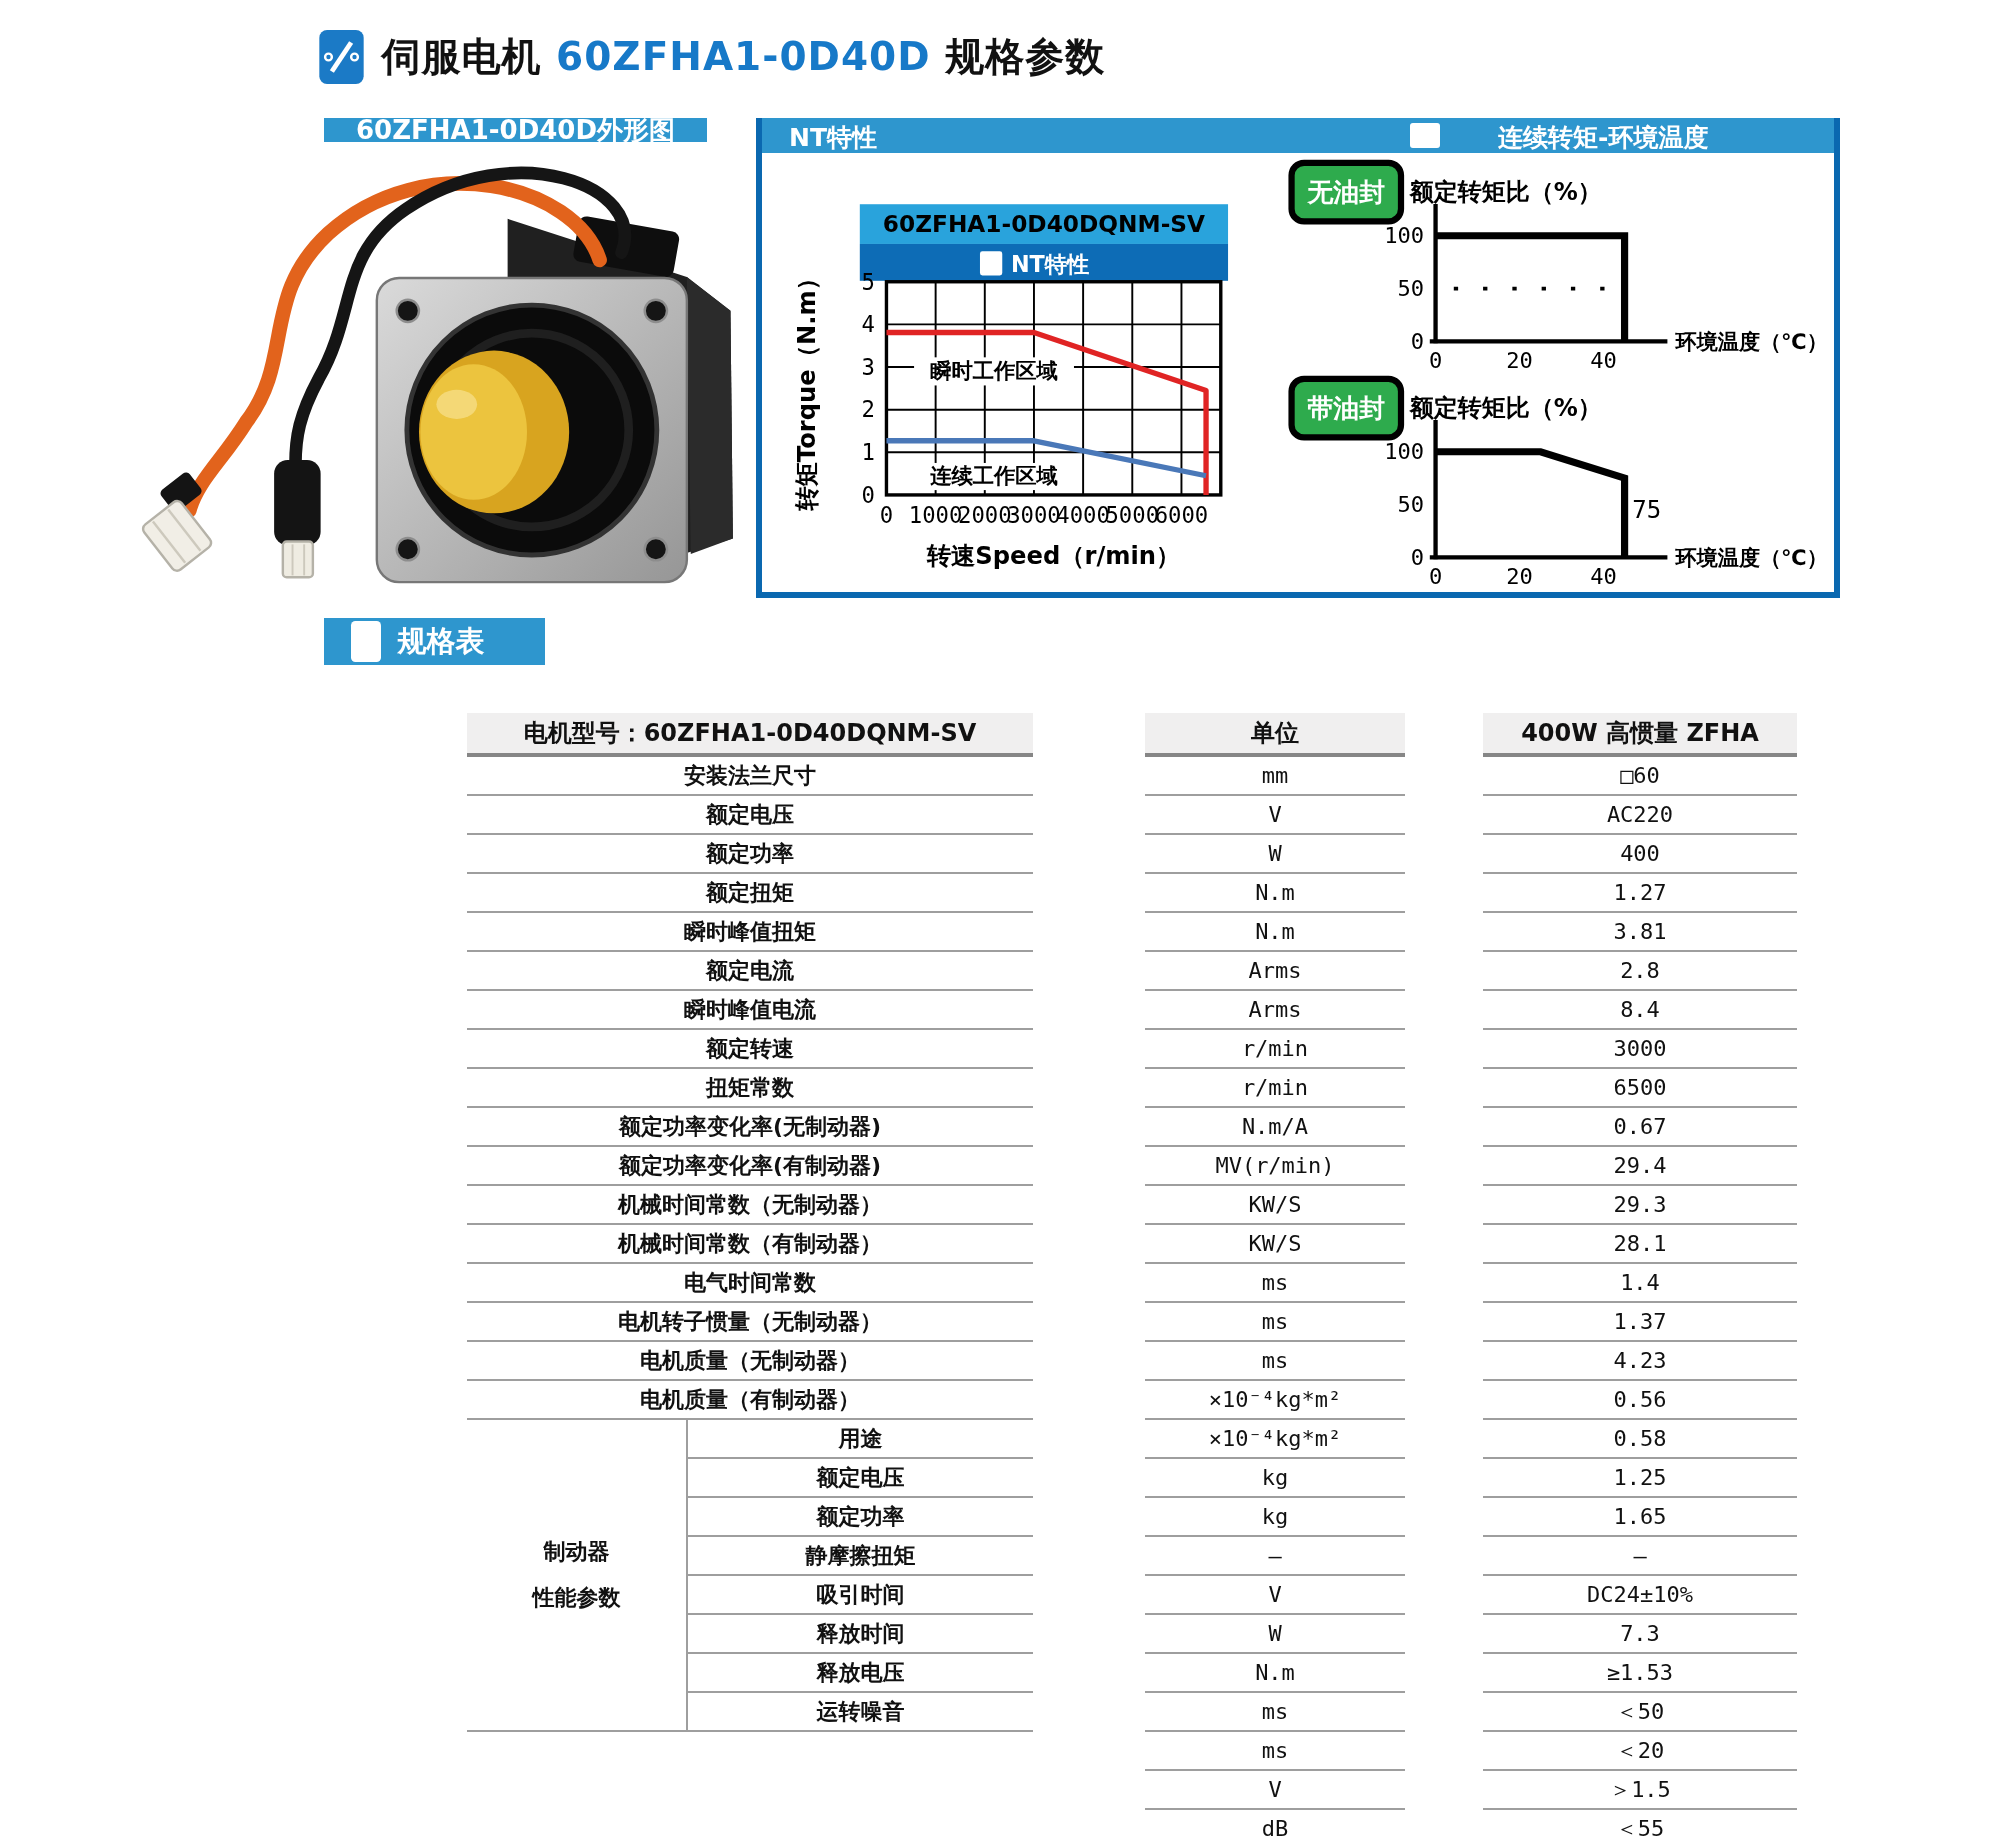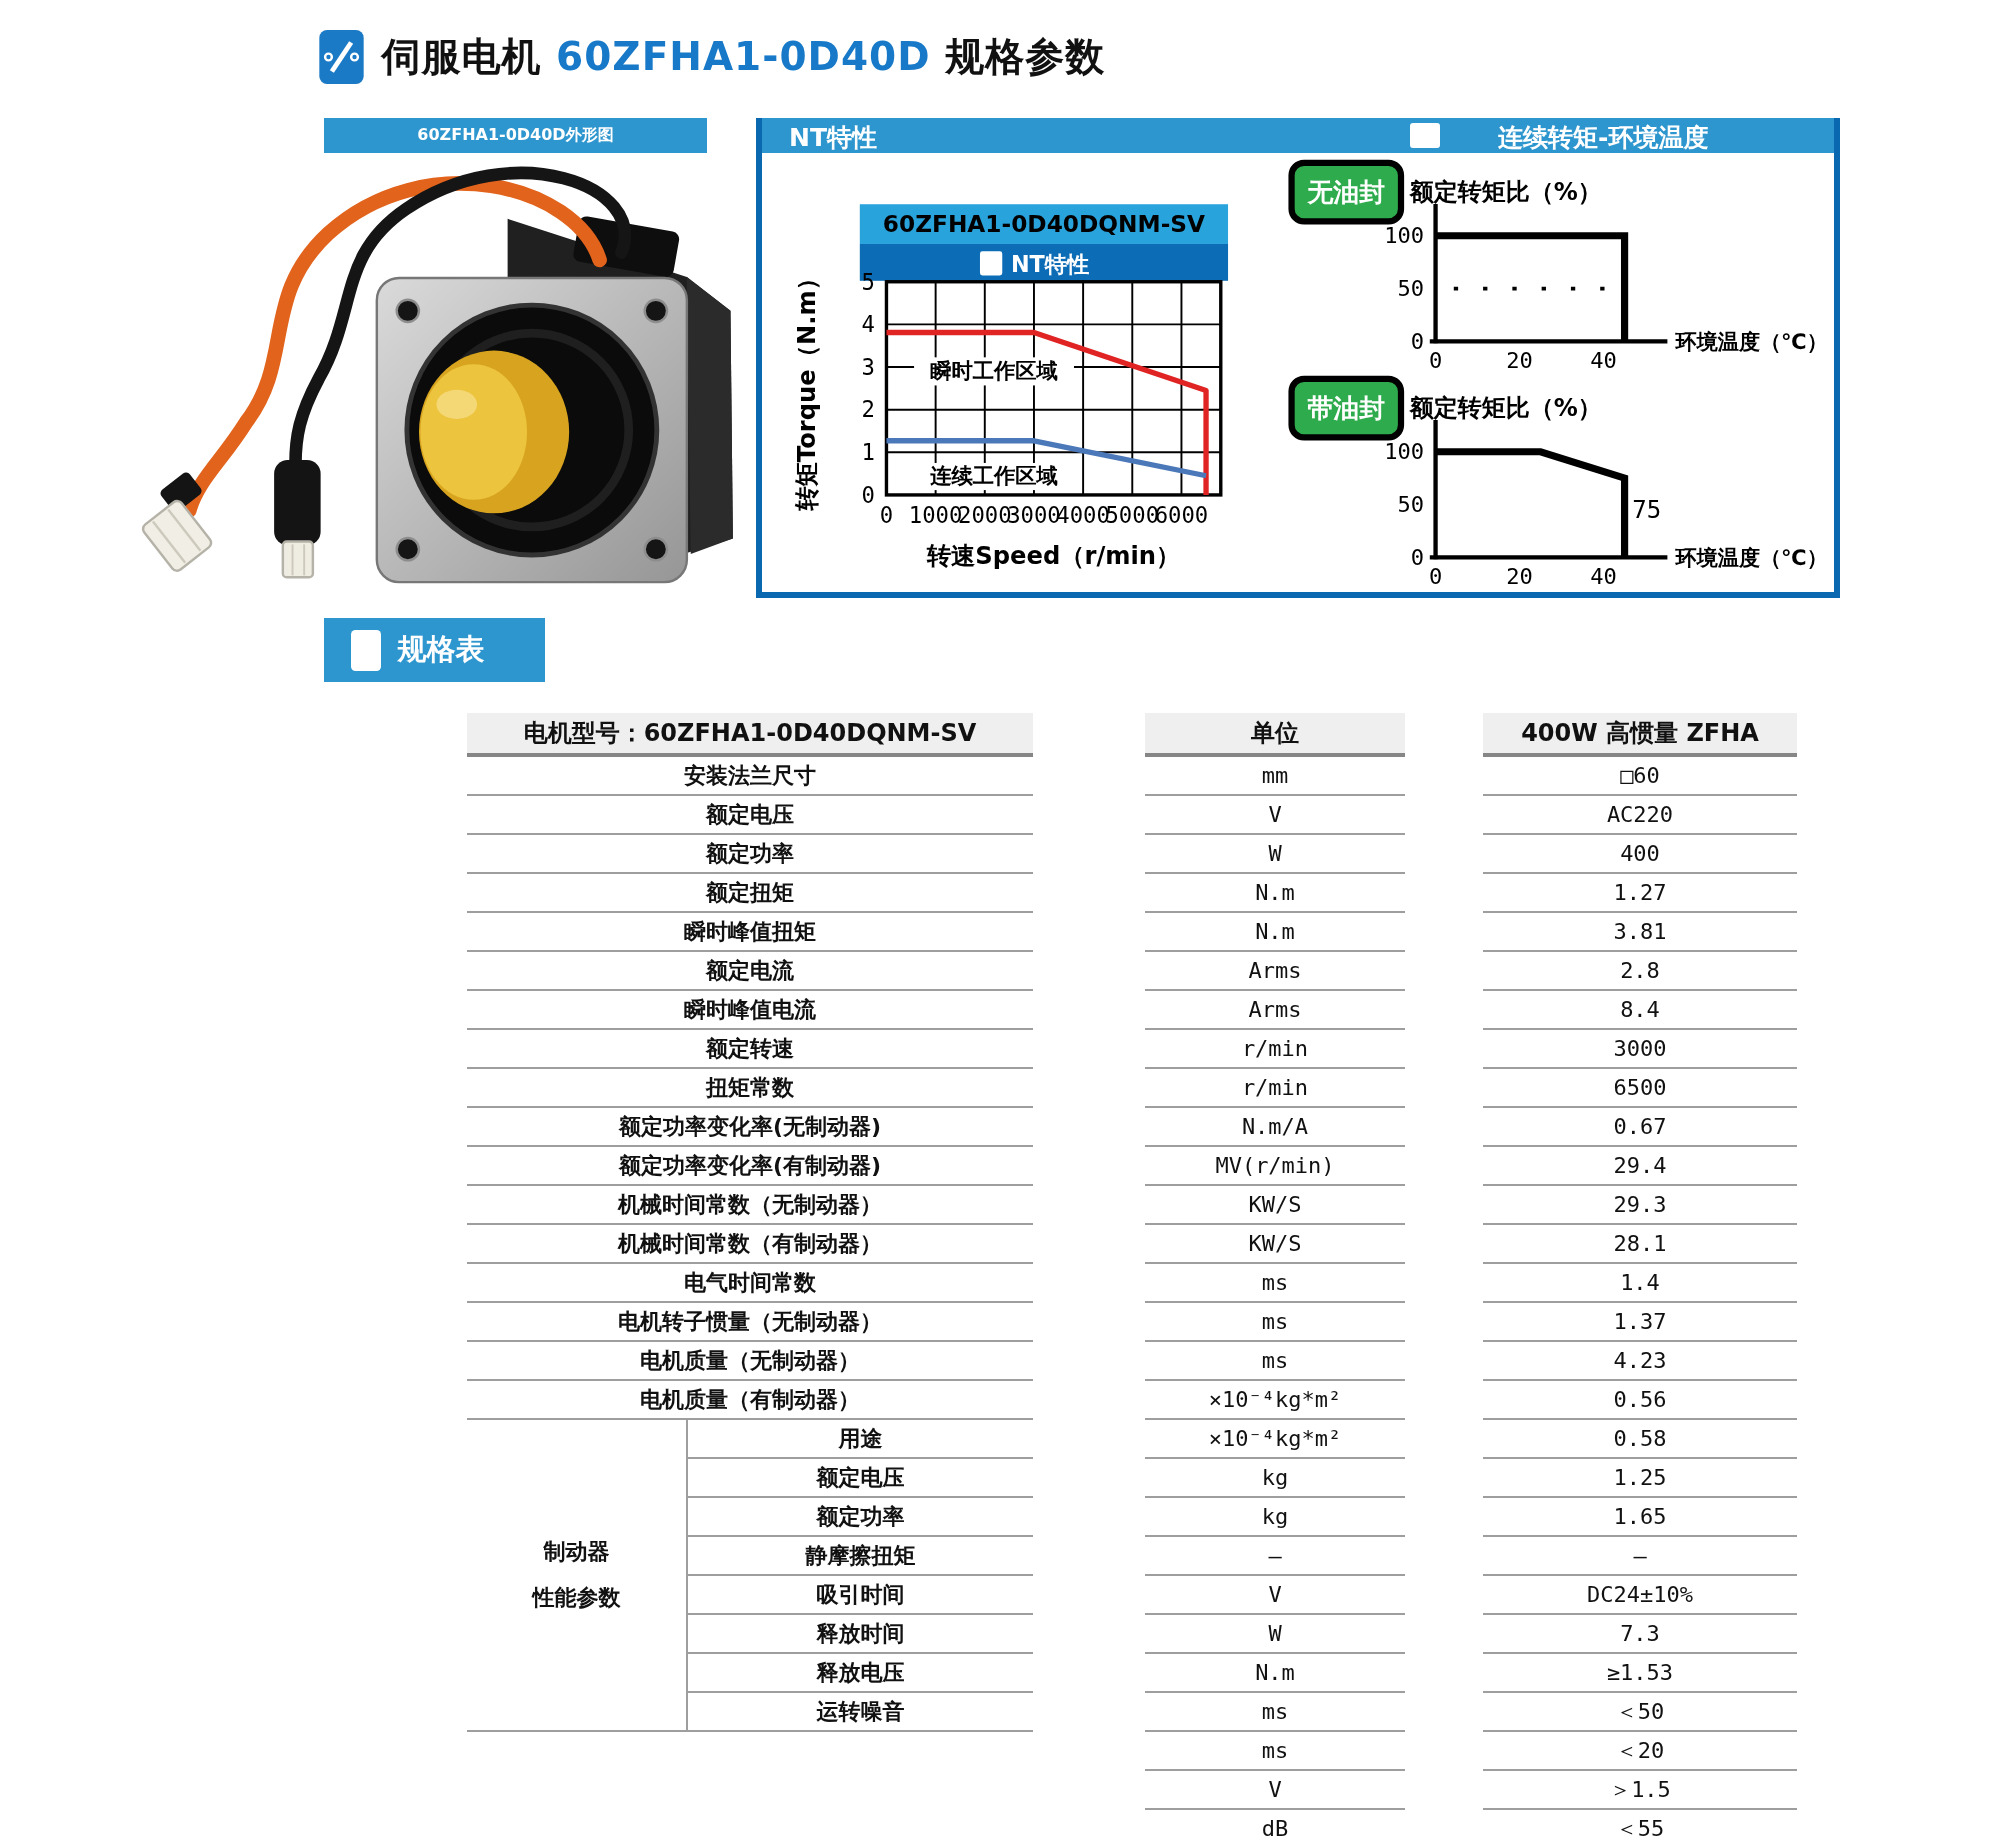--- a/index.html
+++ b/index.html
@@ -6,22 +6,22 @@
   .page{position:relative;width:1995px;height:1845px;background:#ffffff;overflow:hidden;
         font-family:"DejaVu Sans","Liberation Sans",sans-serif;color:#111;margin-left:33px;}
 
   
   .title-row{position:absolute;left:286px;top:30px;display:flex;align-items:center;gap:17.5px;}
   .logo{width:45px;height:54px;flex:0 0 auto;}
   .title-text{font-size:39px;font-weight:bold;letter-spacing:1px;white-space:nowrap;}
   .title-text .blue{color:#1779c8;}
 
   
-  .photo-banner{position:absolute;left:291px;top:118px;width:383px;height:35px;background:#2e96ce;
-    display:flex;align-items:center;justify-content:center;color:#fff;font-size:16px;font-weight:bold;}
+  .photo-banner{position:absolute;left:291px;top:118px;width:383px;height:24px;background:#2e96ce;
+    display:flex;align-items:center;justify-content:center;color:#fff;font-size:26px;font-weight:bold;}
   .motor{position:absolute;left:53px;top:151px;width:664px;height:436px;}
 
   
   .panel{position:absolute;left:723px;top:118px;width:1084px;height:480px;box-sizing:border-box;
     border:6.8px solid #0a68b0;border-top:none;background:#ffffff;}
   .panel-header{height:35px;background:#2e96ce;position:relative;}
   .ph-left{position:absolute;left:27px;top:2.9px;color:#fff;font-size:25px;font-weight:bold;}
   .ph-sq{position:absolute;left:648px;top:4.8px;width:30px;height:25px;background:#fff;border-radius:2.9px;}
   .ph-right{position:absolute;left:736px;top:2.9px;color:#fff;font-size:25px;font-weight:bold;}
 
@@ -30,21 +30,21 @@
   svg text.tick{font-family:"DejaVu Sans Mono","Liberation Mono",monospace;font-size:46px;}
   .cbar1-text{font-size:48px;font-weight:bold;}
   .cbar2-text{font-size:46px;font-weight:bold;fill:#ffffff;}
   .axtitle{font-size:50px;font-weight:bold;}
   .region{font-size:44px;font-weight:bold;}
   .badgetext{font-size:54px;font-weight:bold;fill:#ffffff;}
   .axlabel{font-size:50px;font-weight:bold;}
   .axlabel2{font-size:44px;font-weight:bold;}
 
   
-  .spec-badge{position:absolute;left:291px;top:618px;width:221px;height:64px;background:#2e96ce;
+  .spec-badge{position:absolute;left:291px;top:618px;width:221px;height:47px;background:#2e96ce;
     display:flex;align-items:center;color:#fff;font-size:29px;font-weight:bold;}
   .sq2{width:30px;height:41px;background:#fff;border-radius:4.4px;margin-left:27px;margin-right:16.5px;flex:0 0 auto;}
 
   
   .colblock{position:absolute;top:713px;}
   .c1{left:434px;width:566px;}
   .c2{left:1112px;width:260px;}
   .c3{left:1450px;width:314px;}
   .thead{height:44px;background:#f0efef;border-bottom:4.4px solid #868686;box-sizing:border-box;
     display:flex;align-items:center;justify-content:center;font-size:24px;font-weight:bold;}

